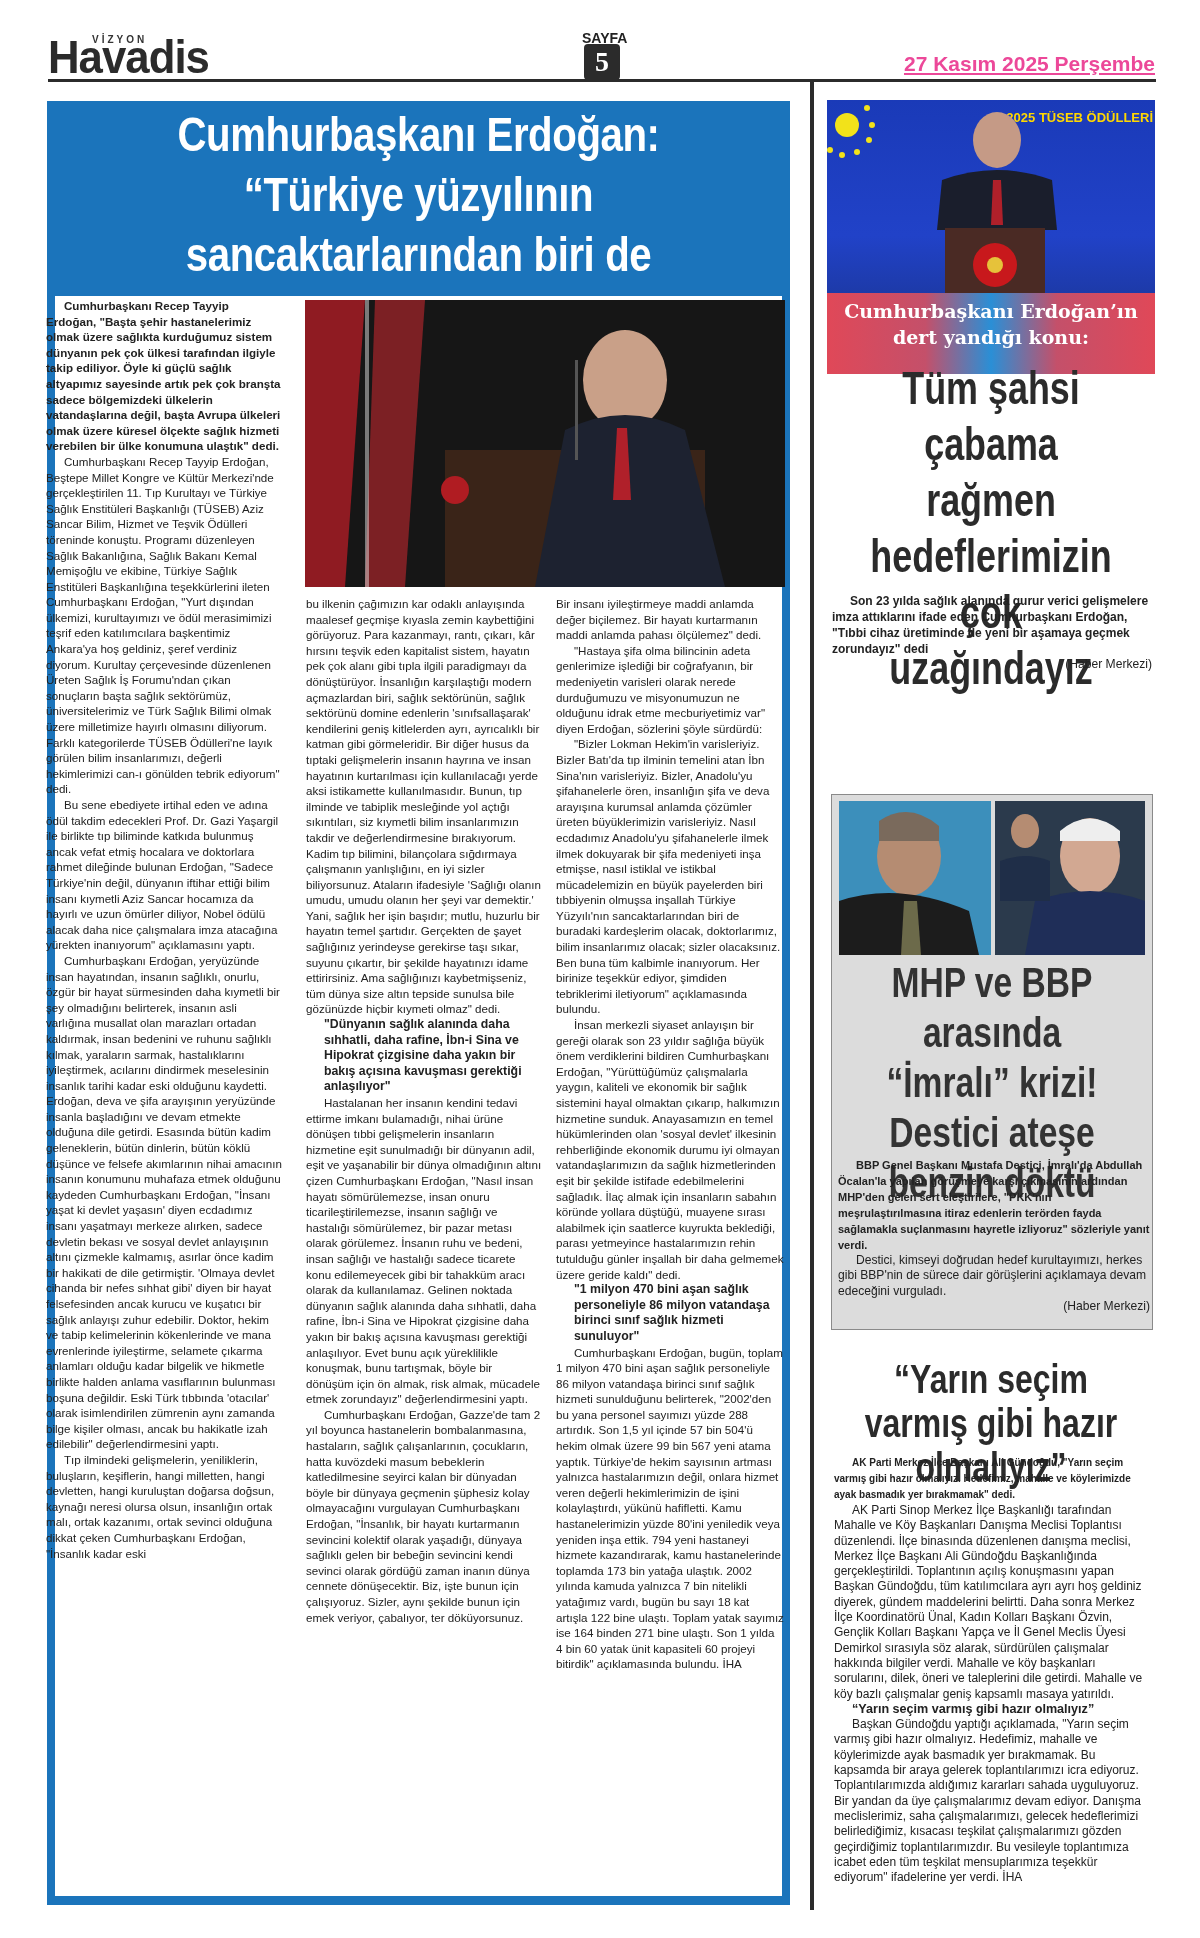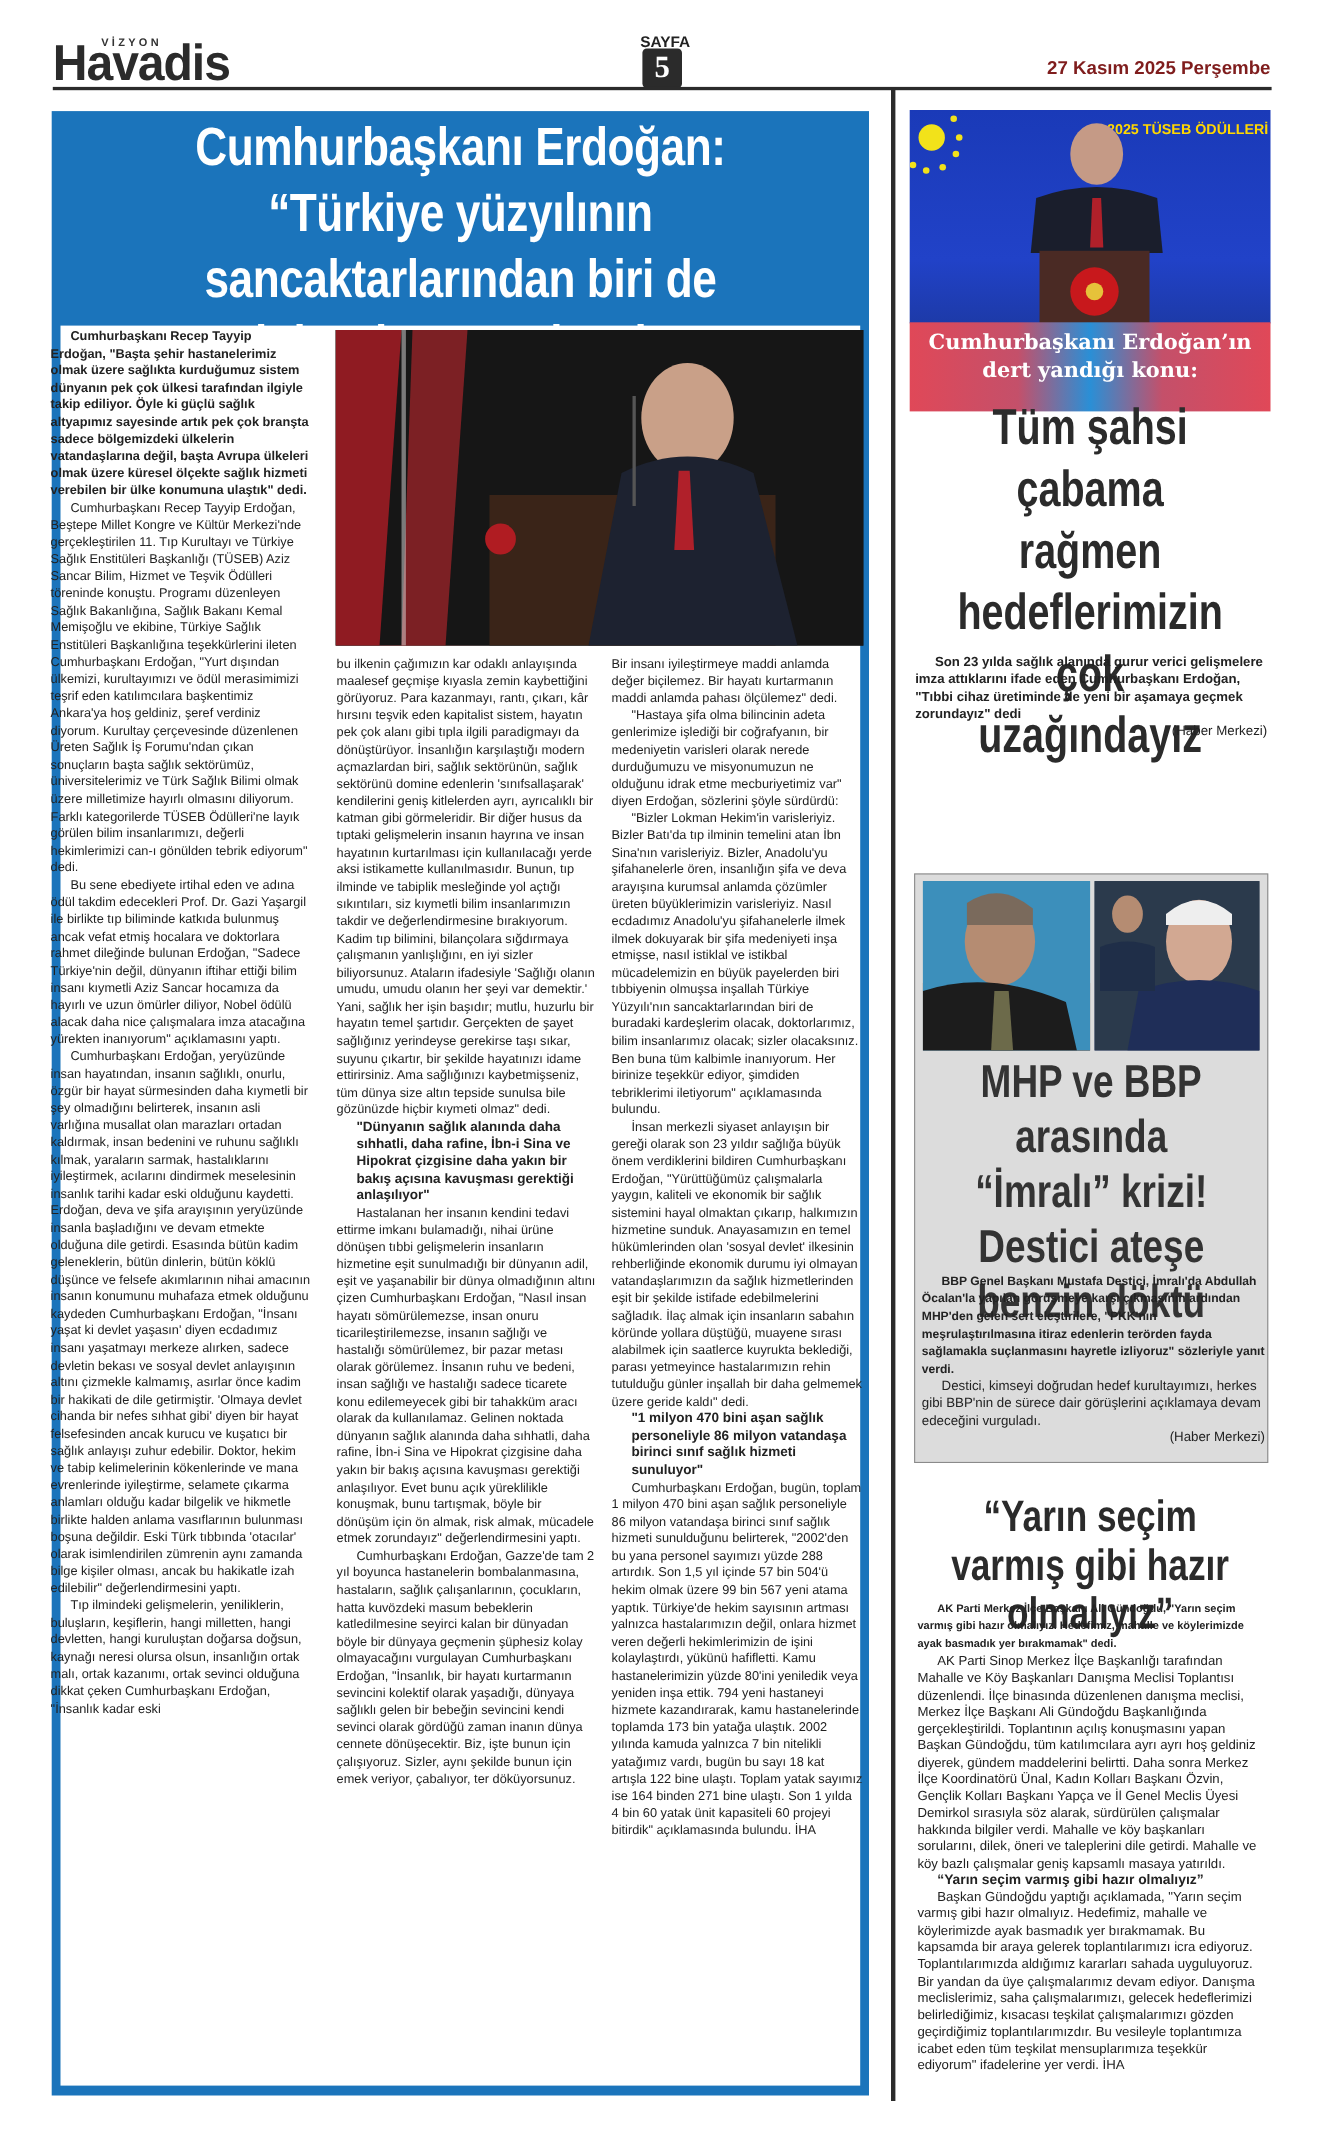--- a/index.html
+++ b/index.html
@@ -3,21 +3,21 @@
 <meta charset="utf-8">
 <style>
   html,body{margin:0;padding:0;}
   body{width:1200px;height:1938px;background:#ffffff;position:relative;overflow:hidden;font-family:"Liberation Sans",sans-serif;color:#222;}
   .abs{position:absolute;}
   
   .logo-small{left:92px;top:34px;font-size:10px;letter-spacing:3px;font-weight:bold;color:#333;}
   .logo{left:48px;top:34px;font-size:46px;font-weight:bold;color:#2b2b2b;letter-spacing:-1px;transform:scaleX(0.95);transform-origin:left;font-family:"Liberation Sans",sans-serif;line-height:1;}
   .sayfa{left:582px;top:30px;font-size:14px;font-weight:bold;color:#222;width:40px;text-align:right;}
   .pagebox{left:584px;top:44px;width:36px;height:36px;background:#2b2b2b;border-radius:4px;color:#fff;font-size:28px;font-weight:bold;text-align:center;line-height:36px;font-family:"Liberation Serif",serif;}
-  .date{right:45px;top:52px;font-size:17px;font-weight:bold;color:#7f1d1d;}
+  .date{right:45px;top:52px;font-size:21px;font-weight:bold;color:#ec4899;text-decoration:underline;}
   .toprule{left:48px;top:79px;width:1108px;height:3px;background:#2b2b2b;}
   .vrule{left:810px;top:80px;width:4px;height:1830px;background:#2b2b2b;}
   
   .main-frame{left:47px;top:101px;width:743px;height:1804px;background:#1b74bb;}
   .main-inner{left:55px;top:296px;width:727px;height:1600px;background:#fff;}
   .main-headline{left:47px;top:104px;width:743px;height:190px;color:#fff;font-size:49px;line-height:60px;font-weight:bold;text-align:center;font-family:"Liberation Sans",sans-serif;transform:scaleX(0.82);transform-origin:center;letter-spacing:-0.5px;}
   .col{font-size:11.6px;line-height:15.6px;color:#222;text-align:left;}
   .col p{margin:0;text-indent:18px;}
   .col p.lead{font-weight:bold;}
   .col p.sub{font-weight:bold;padding-left:18px;text-indent:0;font-size:12.3px;}

